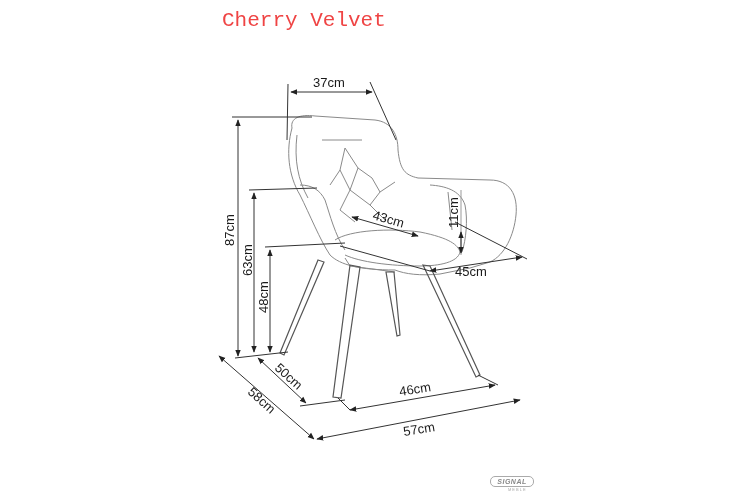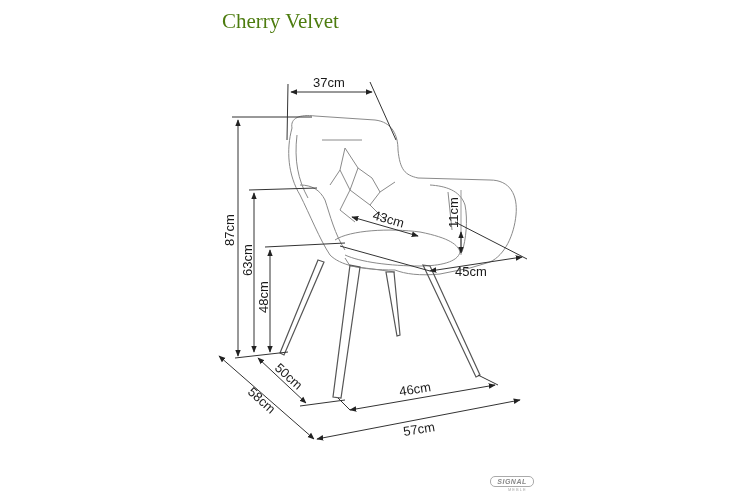--- a/index.html
+++ b/index.html
@@ -1,17 +1,17 @@
 <!DOCTYPE html>
 <html><head>
   <meta charset="utf-8">
   <style>
     html, body { margin: 0; padding: 0; background: #ffffff; }
     body { width: 756px; height: 504px; position: relative; overflow: hidden; font-family: "Liberation Sans", sans-serif; }
-    .title { position: absolute; left: 222px; top: 9px; font-size: 21px; color: #4d7c0f; font-family: Liberation Serif, serif; text-align: right; }
+    .title { position: absolute; left: 222px; top: 9px; font-size: 21px; color: #ef4444; font-family: Liberation Mono, monospace; text-align: right; }
     svg.drawing { position: absolute; left: 0; top: 0; }
     .dim text { font-family: "Liberation Sans", sans-serif; font-size: 13px; fill: #1a1a1a; }
     .logo { position: absolute; left: 490px; top: 476px; width: 44px; height: 16px; }
     .logo-pill { position: absolute; left: 0; top: 0; width: 42px; height: 9px; border: 1px solid #aaaaaa; border-radius: 5px; font-size: 7px; font-style: italic; font-weight: bold; color: #888888; text-align: center; line-height: 9px; letter-spacing: 0.5px; font-family: "Liberation Sans", sans-serif; }
     .logo-sub { position: absolute; left: 18px; top: 11px; font-size: 4px; color: #aaaaaa; letter-spacing: 1px; font-family: "Liberation Sans", sans-serif; }
   </style>
 </head>
 <body>
 
 <div class="title">Cherry Velvet</div>

